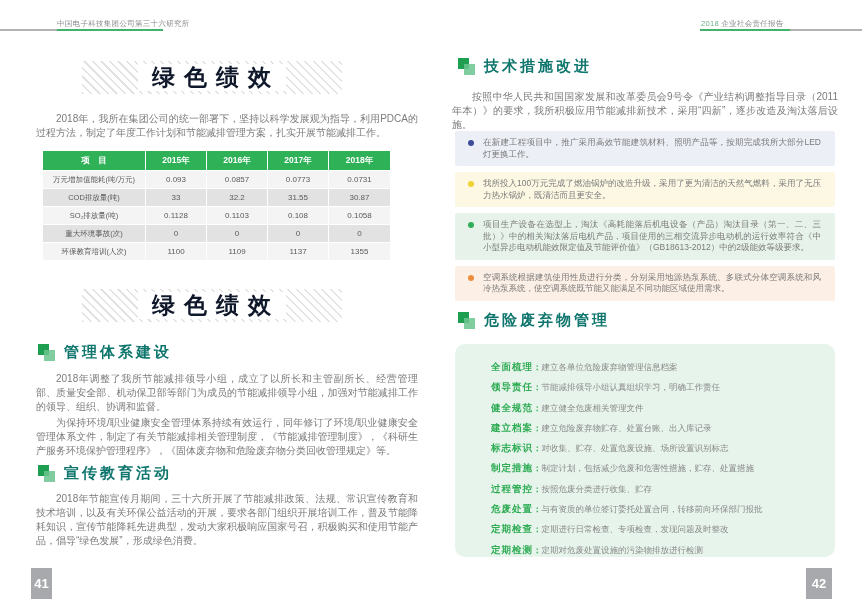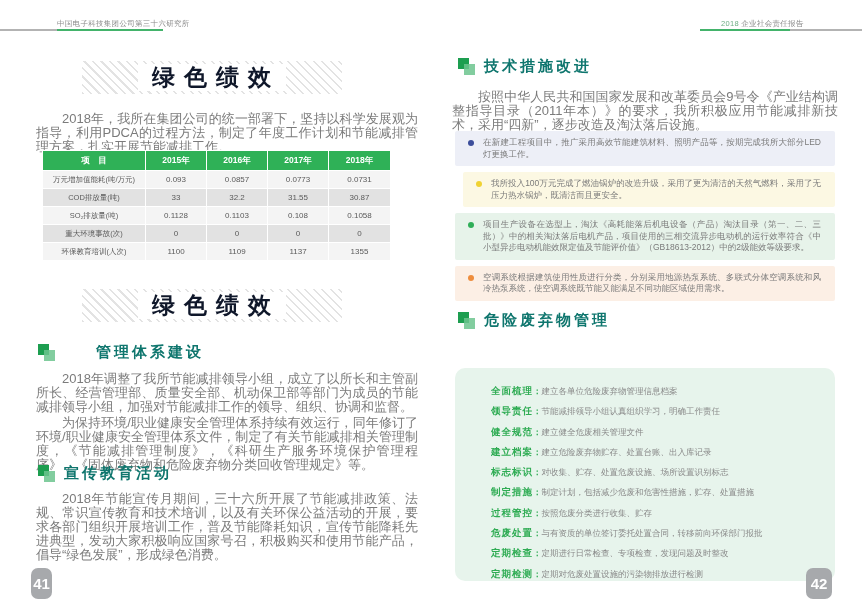--- a/index.html
+++ b/index.html
@@ -23,21 +23,21 @@
     background:#fff;padding:2px 6px 2px 14px;font-size:23px;font-weight:bold;
     color:#0f172a;letter-spacing:9px;white-space:nowrap;line-height:1;
   }
   
   .sec-head{position:absolute;display:flex;align-items:center;}
   .sq-icon{position:relative;width:17px;height:17px;margin-right:9px;flex:0 0 auto;}
   .sq-icon .sq1{position:absolute;left:0;top:0;width:11px;height:11px;background:#1d9e50;z-index:1;}
   .sq-icon .sq2{position:absolute;left:6px;top:6px;width:11px;height:11px;background:#6cc48e;opacity:.85;z-index:2;}
   .sec-head .t{color:#0f766e;font-weight:bold;font-size:15px;letter-spacing:3px;white-space:nowrap;}
   
-  .para{position:absolute;font-size:13px;line-height:14px;color:#7b7b7b;text-align:justify;}
+  .para{position:absolute;font-size:10px;line-height:14px;color:#7b7b7b;text-align:justify;}
   .para p{margin:0 0 2px 0;text-indent:2em;}
   
   .gtable{position:absolute;left:42px;top:150px;width:348px;border-collapse:collapse;table-layout:fixed;}
   .gtable th{
     background:#2fb157;color:#fff;font-size:8.5px;font-weight:bold;height:19px;
     border:1px solid #fff;text-align:center;padding:0;
   }
   .gtable td{
     font-size:8px;color:#5a5a5a;height:17px;text-align:center;border:1px solid #fff;
     padding:0;white-space:nowrap;
@@ -48,30 +48,30 @@
   
   .bullets{position:absolute;left:455px;top:131px;width:380px;}
   .bullet{
     position:relative;border-radius:2px;padding:6px 14px 6px 28px;margin-bottom:6px;
     font-size:8.5px;line-height:11.5px;color:#7b7b7b;text-align:justify;box-sizing:border-box;
   }
   .bullet .dot{position:absolute;left:13px;top:9px;width:6px;height:6px;border-radius:50%;}
   
   .hazard{
     position:absolute;left:455px;top:344px;width:380px;height:213px;background:#e7f4ec;
-    border-radius:10px;box-sizing:border-box;padding:13px 10px 0 36px;margin-top:24px;
+    border-radius:10px;box-sizing:border-box;padding:13px 10px 0 36px;
   }
   .hz-item{font-size:8.5px;line-height:19.3px;white-space:nowrap;overflow:hidden;}
   .hz-label{color:#2fac54;font-weight:bold;font-size:9.5px;letter-spacing:1px;}
   .hz-sep{color:#2fac54;font-weight:bold;}
   .hz-text{color:#8a8a8a;}
   
   .pgnum{
     position:absolute;bottom:0;height:31px;background:#a7a9ac;color:#fff;font-weight:bold;
-    font-size:15px;display:flex;align-items:center;justify-content:center;border-radius:7px;
+    font-size:13px;display:flex;align-items:center;justify-content:center;
   }
 </style>
 </head>
 <body>
 
 <div id="canvas">
 
   <div>
     <div class="hdr-text" style="left:57px;">中国电子科技集团公司第三十六研究所</div>
     <div class="hdr-seg seg-gray" style="left:0;width:57px;"></div>
@@ -136,21 +136,21 @@
         <td>1137</td>
         <td>1355</td>
       </tr>
     </tbody>
       </table>
 
     <div class="banner" style="top:289px;">
       <span class="inner">绿色绩效</span>
     </div>
 
-    <div class="sec-head" style="left:38px;top:343px;gap:32px;">
+    <div class="sec-head" style="left:38px;top:343px;">
       <span class="sq-icon">
           <span class="sq1"></span>
           <span class="sq2"></span>
         </span>
       <span class="t">管理体系建设</span>
     </div>
     <div class="para" style="left:36px;top:372px;width:382px;">
       <p>2018年调整了我所节能减排领导小组，成立了以所长和主管副所长、经营管理部、质量安全部、机动保卫部等部门为成员的节能减排领导小组，加强对节能减排工作的领导、组织、协调和监督。</p>
       <p>为保持环境/职业健康安全管理体系持续有效运行，同年修订了环境/职业健康安全管理体系文件，制定了有关节能减排相关管理制度，《节能减排管理制度》，《科研生产服务环境保护管理程序》，《固体废弃物和危险废弃物分类回收管理规定》等。</p>
     </div>
@@ -163,21 +163,21 @@
       <span class="t">宣传教育活动</span>
     </div>
     <div class="para" style="left:36px;top:492px;width:382px;">
       <p>2018年节能宣传月期间，三十六所开展了节能减排政策、法规、常识宣传教育和技术培训，以及有关环保公益活动的开展，要求各部门组织开展培训工作，普及节能降耗知识，宣传节能降耗先进典型，发动大家积极响应国家号召，积极购买和使用节能产品，倡导“绿色发展”，形成绿色消费。</p>
     </div>
 
     <div class="pgnum" style="left:31px;width:21px;">41</div>
   </div>
 
   <div>
-    <div class="hdr-text" style="left:701px;margin-left:20px;">
+    <div class="hdr-text" style="left:701px;">
       <span class="hdr-year">2018</span>
       <span>企业社会责任报告</span>
     </div>
     <div class="hdr-seg seg-green" style="left:700px;width:90px;"></div>
     <div class="hdr-seg seg-gray" style="left:790px;width:72px;"></div>
 
     <div class="sec-head" style="left:458px;top:57px;">
       <span class="sq-icon">
           <span class="sq1"></span>
           <span class="sq2"></span>
@@ -186,21 +186,21 @@
     </div>
     <div class="para" style="left:452px;top:90px;width:386px;">
       <p>按照中华人民共和国国家发展和改革委员会9号令《产业结构调整指导目录（2011年本）》的要求，我所积极应用节能减排新技术，采用“四新”，逐步改造及淘汰落后设施。</p>
     </div>
 
     <div class="bullets">
       <div class="bullet" style="background: rgb(237, 239, 247);">
         <span class="dot" style="background: rgb(60, 78, 155);"></span>
         <span>在新建工程项目中，推广采用高效节能建筑材料、照明产品等，按期完成我所大部分LED灯更换工作。</span>
       </div>
-      <div class="bullet" style="background: rgb(252, 248, 227); margin-left: 8px;">
+      <div class="bullet" style="background: rgb(252, 248, 227);">
         <span class="dot" style="background: rgb(240, 210, 50);"></span>
         <span>我所投入100万元完成了燃油锅炉的改造升级，采用了更为清洁的天然气燃料，采用了无压力热水锅炉，既清洁而且更安全。</span>
       </div>
       <div class="bullet" style="background: rgb(231, 243, 234);">
         <span class="dot" style="background: rgb(47, 174, 88);"></span>
         <span>项目生产设备在选型上，淘汰《高耗能落后机电设备（产品）淘汰目录（第一、二、三批）》中的相关淘汰落后电机产品，项目使用的三相交流异步电动机的运行效率符合《中小型异步电动机能效限定值及节能评价值》（GB18613-2012）中的2级能效等级要求。</span>
       </div>
       <div class="bullet" style="background: rgb(252, 239, 229);">
         <span class="dot" style="background: rgb(238, 141, 61);"></span>
         <span>空调系统根据建筑使用性质进行分类，分别采用地源热泵系统、多联式分体空调系统和风冷热泵系统，使空调系统既节能又能满足不同功能区域使用需求。</span>

